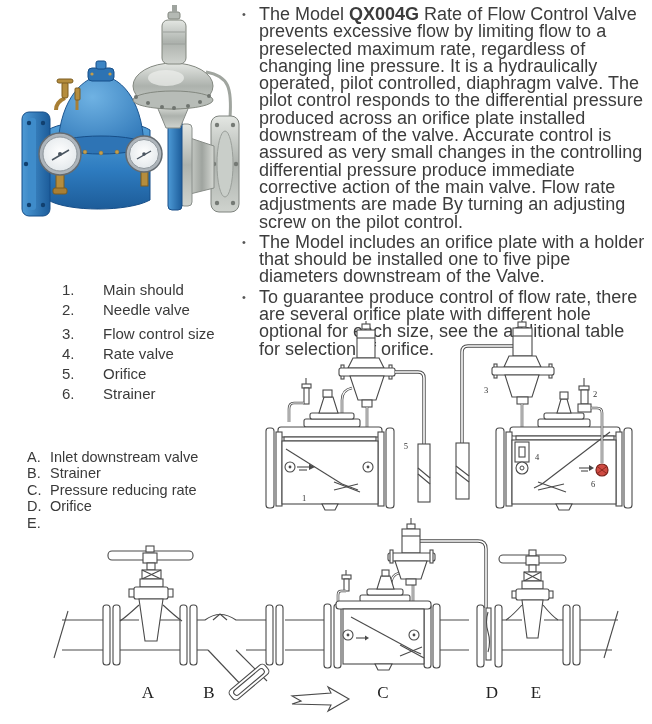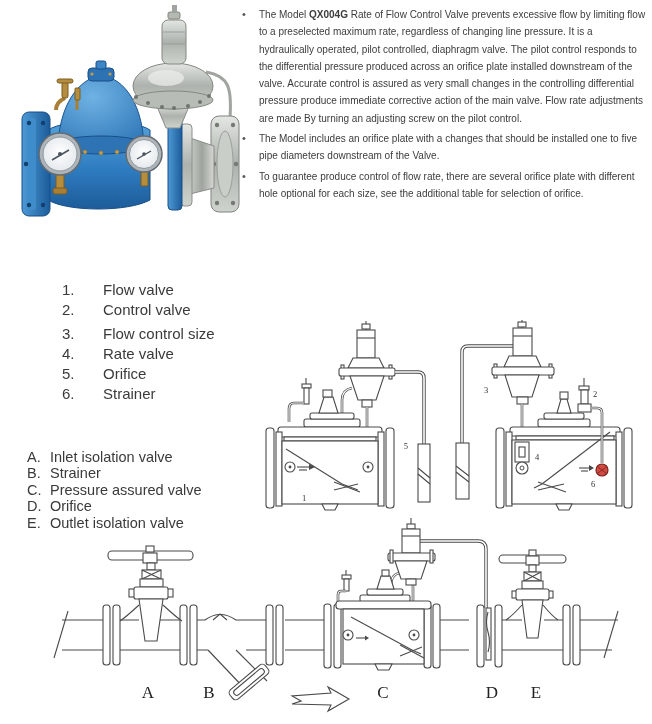--- a/index.html
+++ b/index.html
@@ -2,21 +2,21 @@
 <html><head>
 <meta charset="utf-8">
 <style>
   html,body{margin:0;padding:0;background:#fff;}
   #page{position:relative;width:652px;height:724px;background:#ffffff;overflow:hidden;
         font-family:"Liberation Sans",sans-serif;color:#3c3c3c;}
   
   .desc{position:absolute;left:238px;top:6px;width:412px;}
   .brow{display:flex;margin-bottom:3px;}
   .bullet{width:17px;flex:0 0 17px;font-size:11px;line-height:17.3px;color:#555;text-align:left;padding-left:4px;}
-  .btxt{flex:1;font-size:10px;line-height:17.3px;}
+  .btxt{flex:1;font-size:18px;line-height:17.3px;}
   .mdl{font-weight:bold;}
   
   .plist{position:absolute;left:62px;top:280px;font-size:15px;color:#3a3a3a;}
   .prow{display:flex;line-height:20px;}
   .prow .num{width:41px;}
   .prow.gap{margin-top:4px;}
   
   .llist{position:absolute;left:27px;top:449px;font-size:14.5px;color:#3a3a3a;}
   .lrow{display:flex;line-height:16.4px;}
   .lrow .ltr{width:23px;}
@@ -161,36 +161,36 @@
     </g>
   </svg>
 
   <div class="desc">
     <div class="brow">
       <span class="bullet">•</span>
       <div class="btxt"><span>The Model </span><span class="mdl">QX004G</span><span> Rate of Flow Control Valve prevents excessive flow by limiting flow to a preselected maximum rate, regardless of changing line pressure. It is a hydraulically operated, pilot controlled, diaphragm valve. The pilot control responds to the differential pressure produced across an orifice plate installed downstream of the valve. Accurate control is assured as very small changes in the controlling differential pressure produce immediate corrective action of the main valve. Flow rate adjustments are made By turning an adjusting screw on the pilot control.</span></div>
     </div>
     <div class="brow">
       <span class="bullet">•</span>
-      <div class="btxt"><span>The Model includes an orifice plate with a changes that should be installed one to five pipe diameters downstream of the Valve.</span></div>
+      <div class="btxt"><span>The Model includes an orifice plate with a holder that should be installed one to five pipe diameters downstream of the Valve.</span></div>
     </div>
     <div class="brow">
       <span class="bullet">•</span>
       <div class="btxt"><span>To guarantee produce control of flow rate, there are several orifice plate with different hole optional for each size, see the additional table for selection of orifice.</span></div>
     </div>
   </div>
 
   <div class="plist">
     <div class="prow">
         <span class="num">1.</span>
-        <span>Flow valve</span>
+        <span>Main should</span>
       </div>
     <div class="prow">
         <span class="num">2.</span>
-        <span>Control valve</span>
+        <span>Needle valve</span>
       </div>
     <div class="prow gap">
         <span class="num">3.</span>
         <span>Flow control size</span>
       </div>
     <div class="prow">
         <span class="num">4.</span>
         <span>Rate valve</span>
       </div>
     <div class="prow">
@@ -199,37 +199,36 @@
       </div>
     <div class="prow">
         <span class="num">6.</span>
         <span>Strainer</span>
       </div>
   </div>
 
   <div class="llist">
     <div class="lrow">
         <span class="ltr">A.</span>
-        <span>Inlet isolation valve</span>
+        <span>Inlet downstream valve</span>
       </div>
     <div class="lrow">
         <span class="ltr">B.</span>
         <span>Strainer</span>
       </div>
     <div class="lrow">
         <span class="ltr">C.</span>
-        <span>Pressure assured valve</span>
+        <span>Pressure reducing rate</span>
       </div>
     <div class="lrow">
         <span class="ltr">D.</span>
         <span>Orifice</span>
       </div>
     <div class="lrow">
         <span class="ltr">E.</span>
-        <span>Outlet isolation valve</span>
       </div>
   </div>
 
   <svg class="diagL" width="212" height="196" viewBox="0 0 212 196">
     <g>
       <line class="ln" x1="128" y1="5" x2="128" y2="16"></line>
       <rect class="fw" x="124" y="8" width="8" height="5"></rect>
       <rect class="fw" x="119" y="14" width="18" height="28"></rect>
       <line class="ln" x1="119" y1="22" x2="137" y2="22"></line>
       <polygon class="fw" points="115,42 141,42 146,52 110,52"></polygon>

